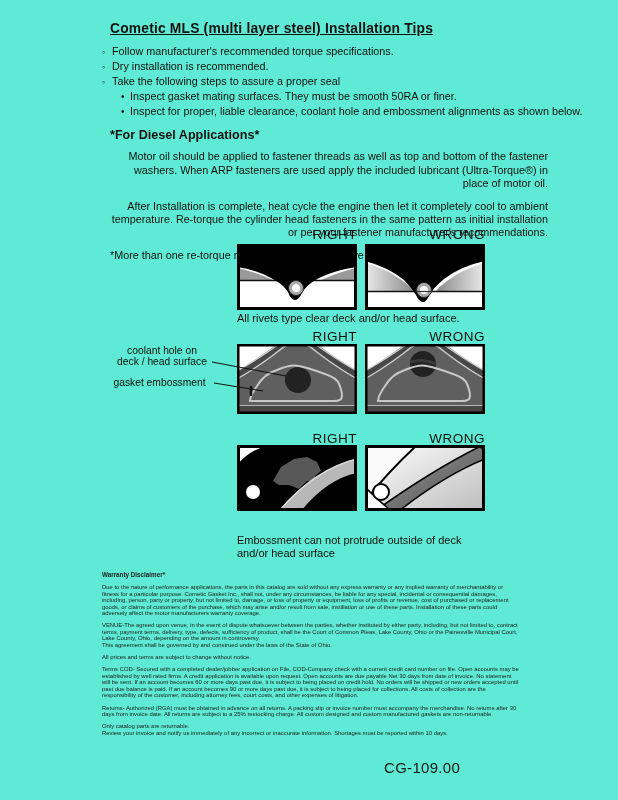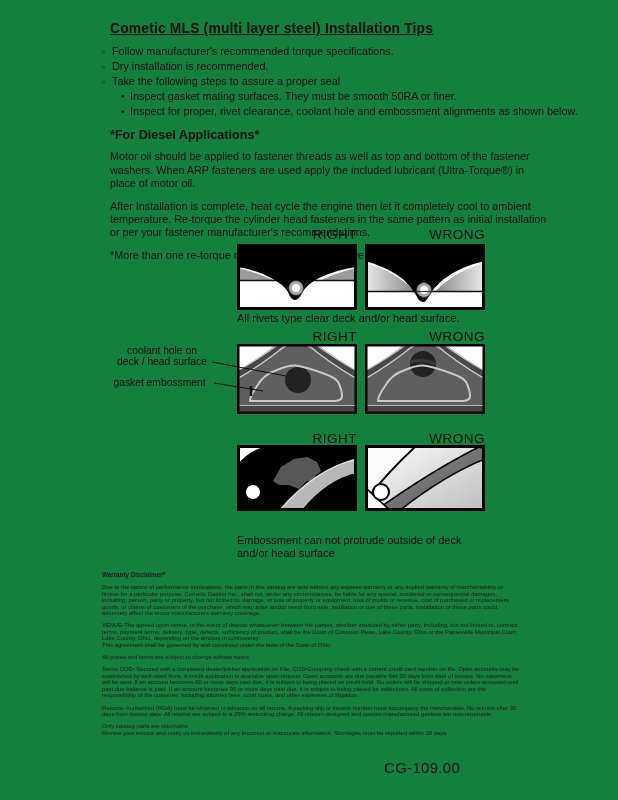--- a/index.html
+++ b/index.html
@@ -1,32 +1,32 @@
 <!DOCTYPE html>
 <html><head>
 <meta charset="utf-8">
 <style>
   html,body{margin:0;padding:0;background:#ffffff;}
   #page{
-    position:relative;width:618px;height:800px;background:#15803d;overflow:hidden;
+    position:relative;width:618px;height:800px;background:#5eead4;overflow:hidden;
     font-family:"Liberation Sans",sans-serif;color:#111;
   }
   .abs{position:absolute;}
   
   .title{left:110px;top:21px;font-size:13.8px;font-weight:700;text-decoration:underline;letter-spacing:.2px;white-space:nowrap;}
   
   .tips{left:102px;top:44px;font-size:10.8px;line-height:14px;}
   .tip{white-space:nowrap;}
   .tip .mk{display:inline-block;width:10px;font-size:9px;}
   .tip.sub{padding-left:19px;}
   .tip.sub .mk{width:9px;font-size:10px;}
   
   .diesel{left:110px;top:117px;width:438px;font-size:10.8px;line-height:13.4px;}
   .diesel .dh{font-size:12.6px;font-weight:700;margin:12px 0 8px 0;}
-  .diesel p{margin:0 0 9px 0;}
+  .diesel p{margin:0 0 9px 0;text-align:right;}
   .diesel .note{white-space:nowrap;}
   
   .dhdr{width:120px;text-align:right;font-size:13.5px;letter-spacing:.5px;color:#101010;}
   .dimg{width:120px;}
   .dimg svg{display:block;}
   .dcap{font-size:11px;color:#101010;}
   .lbl{text-align:center;font-size:10.3px;line-height:11px;color:#101010;}
   #leaders{left:0;top:0;pointer-events:none;z-index:9;}
   
   .warranty{left:102px;top:572px;width:418px;font-size:5.9px;line-height:6.4px;color:#1c1c1c;}
@@ -41,21 +41,21 @@
 
 <div id="page">
 
   <div class="abs title">Cometic MLS (multi layer steel) Installation Tips</div>
 
   <div class="abs tips">
     <div class="tip"><span class="mk">◦</span><span>Follow manufacturer's recommended torque specifications.</span></div>
     <div class="tip"><span class="mk">◦</span><span>Dry installation is recommended.</span></div>
     <div class="tip"><span class="mk">◦</span><span>Take the following steps to assure a proper seal</span></div>
     <div class="tip sub"><span class="mk">•</span><span>Inspect gasket mating surfaces.  They must be smooth 50RA or finer.</span></div>
-    <div class="tip sub"><span class="mk">•</span><span>Inspect for proper, rivet clearance, coolant hole and embossment alignments as shown below.</span></div>
+    <div class="tip sub"><span class="mk">•</span><span>Inspect for proper, liable clearance, coolant hole and embossment alignments as shown below.</span></div>
   </div>
 
   <div class="abs diesel">
     <div class="dh">*For Diesel Applications*</div>
     <p>Motor oil should be applied to fastener threads as well as top and bottom of the fastener washers. When ARP fasteners are used apply the included lubricant (Ultra-Torque®) in place of motor oil.</p>
     <p>After Installation is complete, heat cycle the engine then let it completely cool to ambient temperature. Re-torque the cylinder head fasteners in the same pattern as initial installation or per your fastener manufacturer's recommendations.</p>
     <div class="note">*More than one re-torque may be required to achieve proper fastener stretch*</div>
   </div>
 
   <div class="abs dhdr" style="left:237px;top:227px">RIGHT</div>

